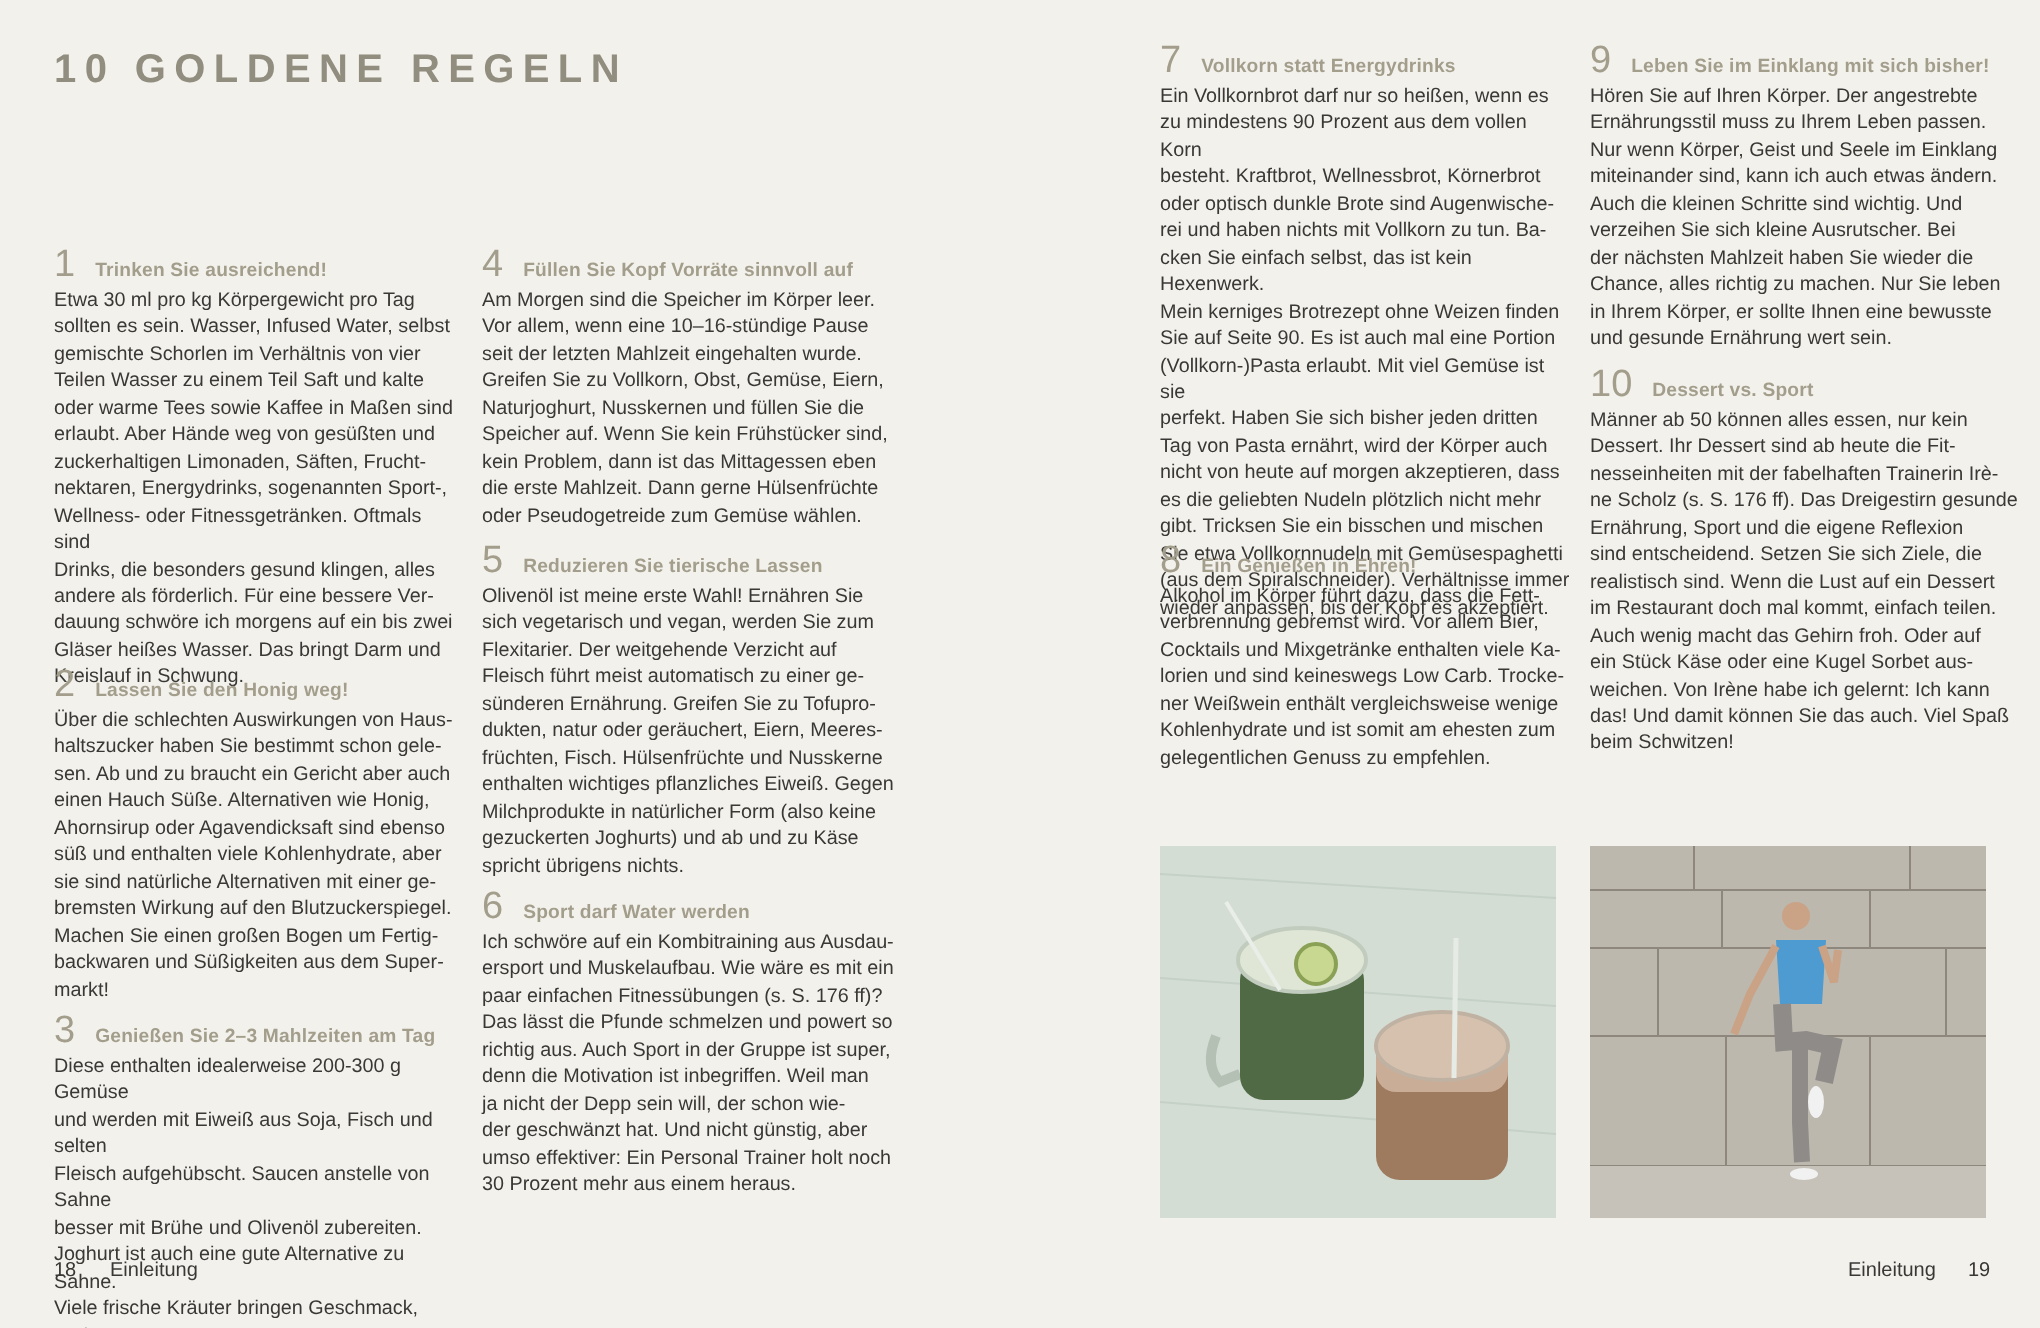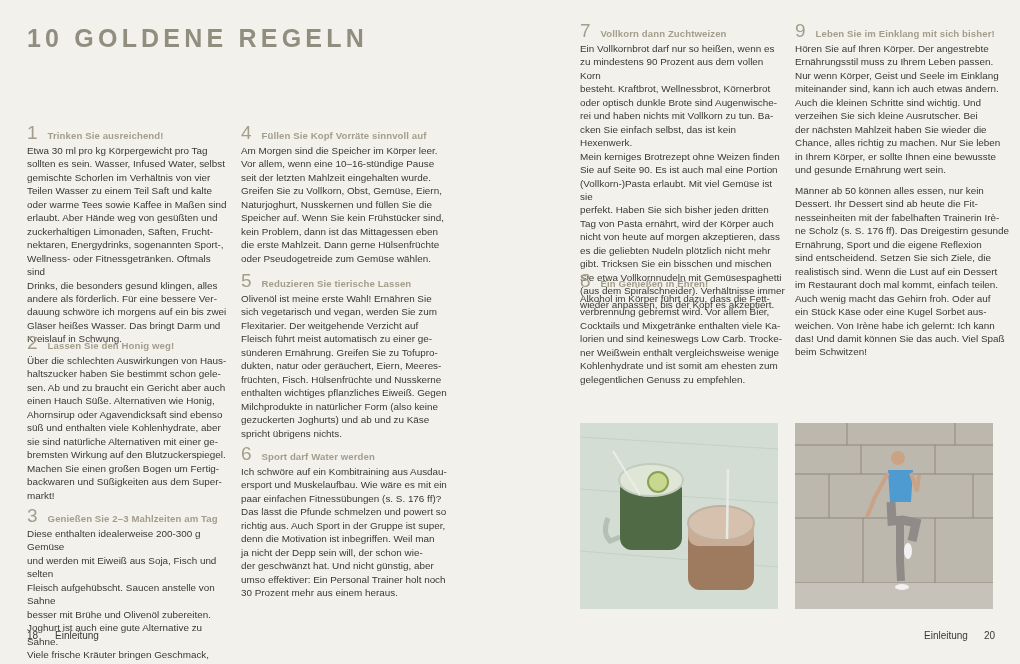--- a/index.html
+++ b/index.html
@@ -1,18 +1,18 @@
 <!DOCTYPE html>
 <html><head>
 <meta charset="utf-8">
 <style>
   html,body{margin:0;padding:0;}
   body{width:1020px;height:664px;background:#f3f1ec;overflow:hidden;position:relative;
        font-family:"Liberation Sans","DejaVu Sans",sans-serif;color:#3a3835;}
-  .page-title{position:absolute;left:27px;top:24px;font-size:25px;letter-spacing:4.2px;
+  .page-title{position:absolute;left:27px;top:24px;font-size:20px;letter-spacing:4.2px;
        color:#918e80;font-weight:bold;}
   .rule{position:absolute;width:203px;}
   .rule .head{display:flex;align-items:baseline;height:20px;margin-bottom:0px;}
   .rule .num{font-size:19px;color:#a39e8c;font-weight:normal;margin-right:10px;line-height:18px;}
   .rule .heading{font-size:9.6px;color:#a39e8c;font-weight:bold;letter-spacing:0.1px;}
   .rule .body{font-size:9.9px;line-height:13.45px;color:#3a3835;white-space:pre-line;margin:0;}
   .photo{position:absolute;overflow:hidden;}
   .footer{position:absolute;top:630px;font-size:10px;color:#3a3835;}
   .footer span{display:inline-block;}
 </style>
@@ -117,21 +117,21 @@
 denn die Motivation ist inbegriffen. Weil man
 ja nicht der Depp sein will, der schon wie-
 der geschwänzt hat. Und nicht günstig, aber
 umso effektiver: Ein Personal Trainer holt noch
 30 Prozent mehr aus einem heraus.</p>
 </div>
 
 <div class="rule" style="left:580px;top:22px;width:205px;">
   <div class="head">
       <span class="num">7</span>
-      <span class="heading">Vollkorn dann Zuchtweizen</span>
+      <span class="heading">Vollkorn statt Energydrinks</span>
     </div>
   <p class="body">Ein Vollkornbrot darf nur so heißen, wenn es
 zu mindestens 90 Prozent aus dem vollen Korn
 besteht. Kraftbrot, Wellnessbrot, Körnerbrot
 oder optisch dunkle Brote sind Augenwische-
 rei und haben nichts mit Vollkorn zu tun. Ba-
 cken Sie einfach selbst, das ist kein Hexenwerk.
 Mein kerniges Brotrezept ohne Weizen finden
 Sie auf Seite 90. Es ist auch mal eine Portion
 (Vollkorn-)Pasta erlaubt. Mit viel Gemüse ist sie
@@ -168,20 +168,24 @@
 Nur wenn Körper, Geist und Seele im Einklang
 miteinander sind, kann ich auch etwas ändern.
 Auch die kleinen Schritte sind wichtig. Und
 verzeihen Sie sich kleine Ausrutscher. Bei
 der nächsten Mahlzeit haben Sie wieder die
 Chance, alles richtig zu machen. Nur Sie leben
 in Ihrem Körper, er sollte Ihnen eine bewusste
 und gesunde Ernährung wert sein.</p>
 </div>
 <div class="rule" style="left:795px;top:184px;width:215px;">
+  <div class="head">
+      <span class="num">10</span>
+      <span class="heading">Dessert vs. Sport</span>
+    </div>
   <p class="body">Männer ab 50 können alles essen, nur kein
 Dessert. Ihr Dessert sind ab heute die Fit-
 nesseinheiten mit der fabelhaften Trainerin Irè-
 ne Scholz (s. S. 176 ff). Das Dreigestirn gesunde
 Ernährung, Sport und die eigene Reflexion
 sind entscheidend. Setzen Sie sich Ziele, die
 realistisch sind. Wenn die Lust auf ein Dessert
 im Restaurant doch mal kommt, einfach teilen.
 Auch wenig macht das Gehirn froh. Oder auf
 ein Stück Käse oder eine Kugel Sorbet aus-
@@ -240,14 +244,14 @@
     <path d="M105 98 L105 138 L106 158" fill="none" stroke="#8e8b88" stroke-width="8"></path>
     <ellipse cx="113" cy="128" rx="4" ry="8" fill="#f1f1f1"></ellipse>
     <ellipse cx="107" cy="164" rx="7" ry="3" fill="#f1f1f1"></ellipse>
   </svg>
 </div>
 
 <div class="footer" style="left:27px;">
   <span style="width:28px;">18</span><span>Einleitung</span>
 </div>
 <div class="footer" style="left:924px;">
-  <span style="width:60px;">Einleitung</span><span>20</span>
+  <span style="width:60px;">Einleitung</span><span>19</span>
 </div>
 
 </body></html>

